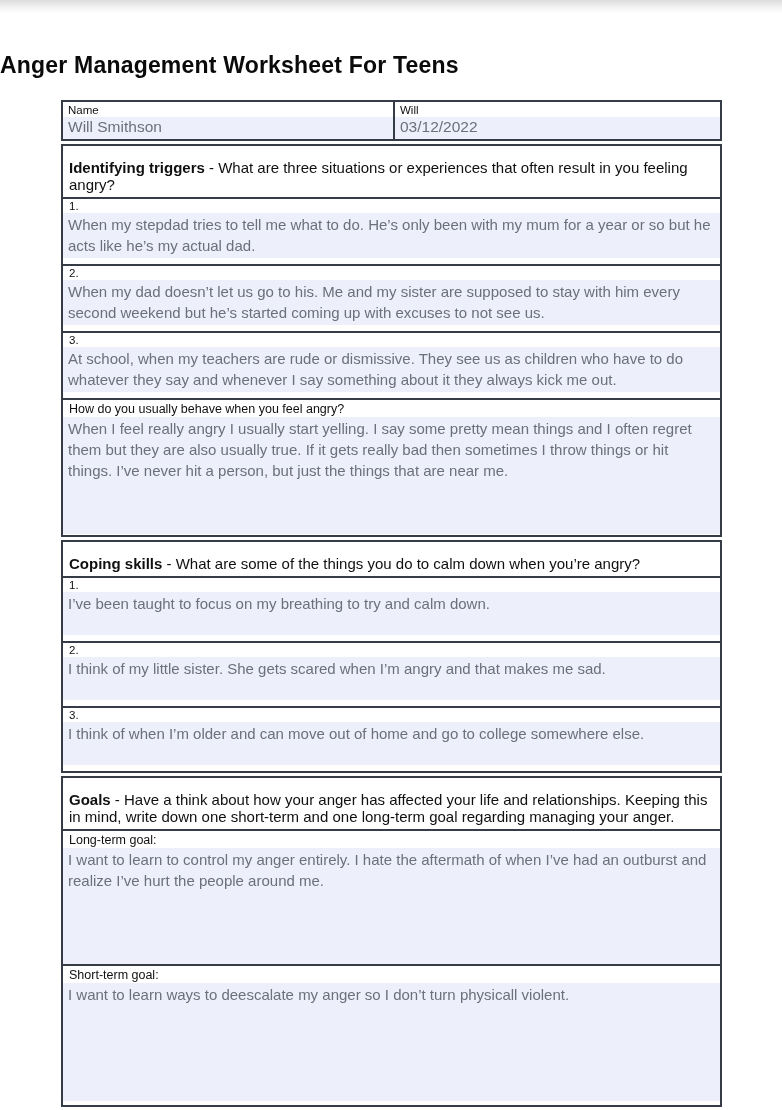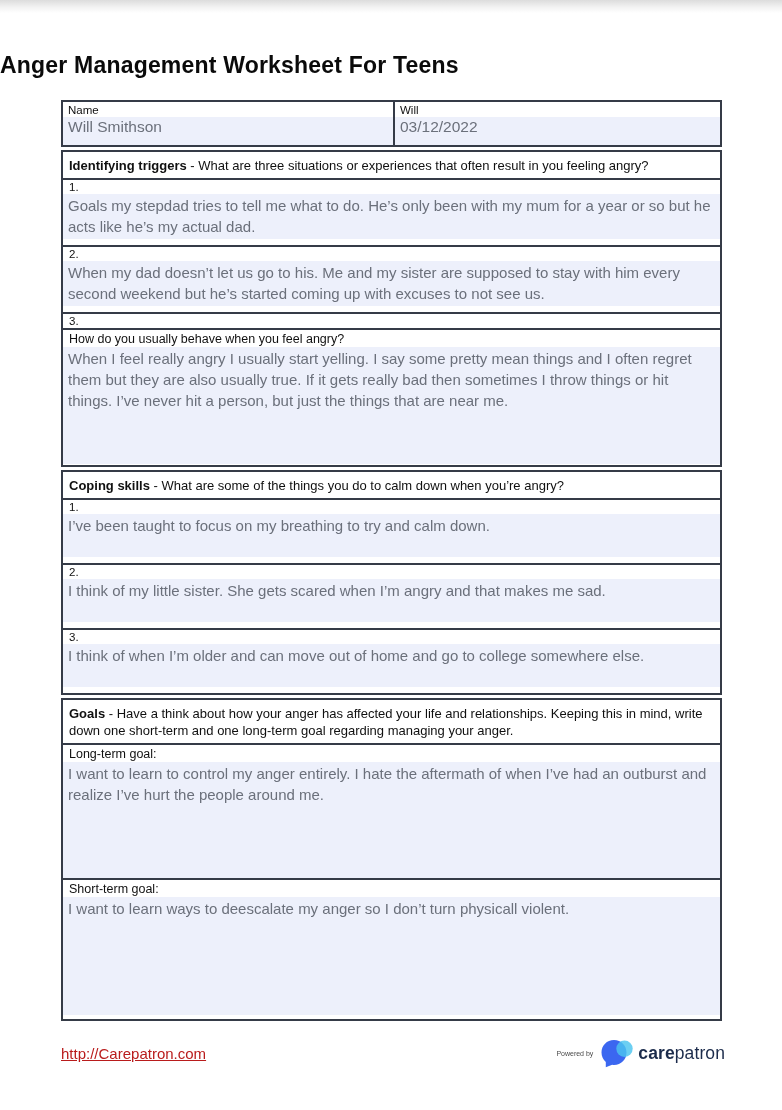--- a/index.html
+++ b/index.html
@@ -40,27 +40,27 @@
     font-size: 11.5px;
     line-height: 13px;
     padding: 2px 5px 0;
     color: #101010;
   }
   .field-value {
     background: #edf0fb;
     color: #6b707b;
     font-size: 15.5px;
     line-height: 20px;
-    padding: 0 5px 8px;
+    padding: 0 5px 2px;
     min-height: 21px;
   }
   .sec-head {
-    font-size: 13px;
+    font-size: 15px;
     line-height: 17px;
-    padding: 5px 6px 4px;
+    padding: 13px 6px 4px;
   }
   .sec-head .bold { font-weight: bold; }
   .num {
     font-size: 11.5px;
     line-height: 13px;
     padding: 1px 6px 0;
   }
   .q-label {
     font-size: 12.5px;
     line-height: 15px;
@@ -116,28 +116,29 @@
       <div class="field-value">03/12/2022</div>
     </div>
   </div>
 
   <div class="block">
     <div class="sec-head">
       <span class="bold">Identifying triggers</span><span> - What are three situations or experiences that often result in you feeling angry?</span>
     </div>
     <div class="row">
       <div class="num">1.</div>
-      <div class="answer trigger">Goals my stepdad tries to tell me what to do. He’s only been with my mum for a year or so but he acts like he’s my actual dad.</div>
+      <div class="answer trigger">When my stepdad tries to tell me what to do. He’s only been with my mum for a year or so but he acts like he’s my actual dad.</div>
     </div>
     <div class="row">
       <div class="num">2.</div>
       <div class="answer trigger">When my dad doesn’t let us go to his. Me and my sister are supposed to stay with him every second weekend but he’s started coming up with excuses to not see us.</div>
     </div>
     <div class="row">
       <div class="num">3.</div>
+      <div class="answer trigger">At school, when my teachers are rude or dismissive. They see us as children who have to do whatever they say and whenever I say something about it they always kick me out.</div>
     </div>
     <div class="row">
       <div class="q-label">How do you usually behave when you feel angry?</div>
       <div class="answer behavior">When I feel really angry I usually start yelling. I say some pretty mean things and I often regret them but they are also usually true. If it gets really bad then sometimes I throw things or hit things. I’ve never hit a person, but just the things that are near me.</div>
     </div>
   </div>
 
   <div class="block">
     <div class="sec-head">
       <span class="bold">Coping skills</span><span> - What are some of the things you do to calm down when you’re angry?</span>

